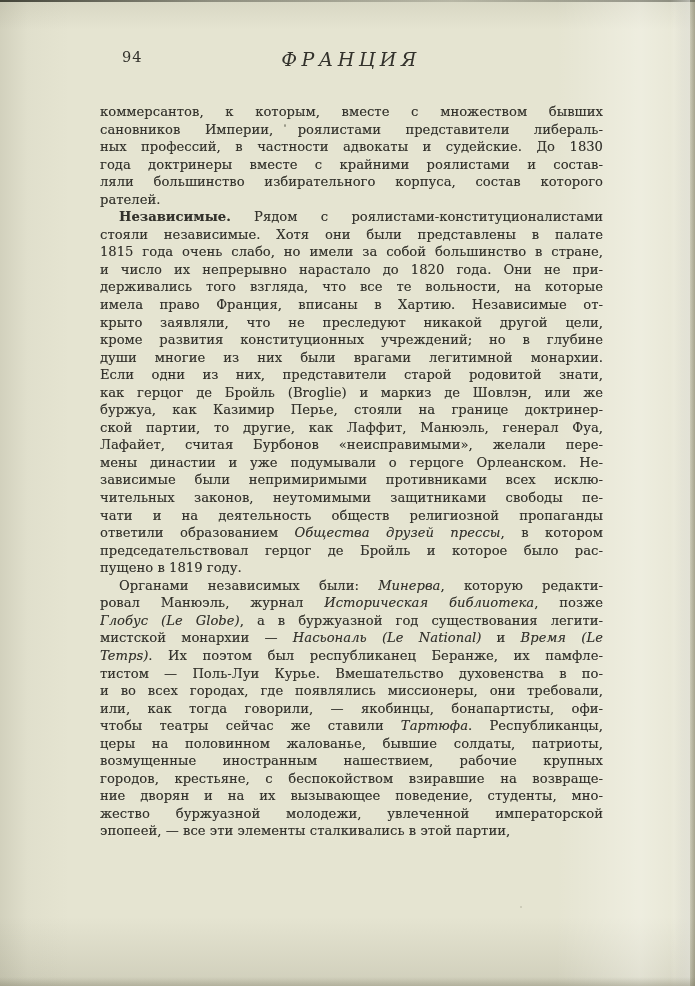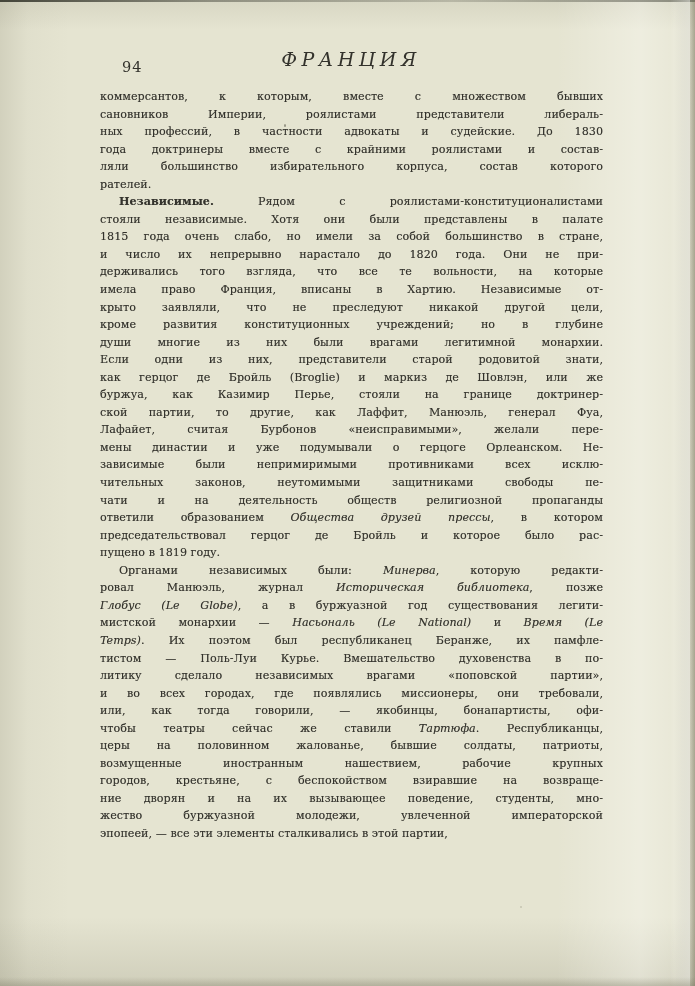--- a/index.html
+++ b/index.html
@@ -19,27 +19,27 @@
     background:linear-gradient(90deg,#44453a 0%,rgba(68,69,58,0.5) 30%,rgba(68,69,58,0.22) 65%,rgba(68,69,58,0.55) 100%);}
   .edge-right{position:absolute;top:0;right:0;width:5px;height:100%;
     background:linear-gradient(90deg,rgba(120,115,90,0) 0%,rgba(120,115,90,0.38) 100%);}
   .curl-highlight{position:absolute;top:0;right:5px;width:20px;height:100%;
     background:linear-gradient(90deg,rgba(255,255,250,0) 0%,rgba(255,255,252,0.45) 100%);}
   .edge-bottom{position:absolute;bottom:0;left:0;width:100%;height:9px;
     background:linear-gradient(180deg,rgba(110,108,85,0) 0%,rgba(110,108,85,0.30) 100%);}
 
   .header{position:absolute;top:48px;left:100px;width:502px;height:20px;
     font-size:15px;}
-  .pagenum{position:absolute;left:22px;top:11px;font-size:14.5px;letter-spacing:1px;}
+  .pagenum{position:absolute;left:22px;top:1px;font-size:14.5px;letter-spacing:1px;}
   .runtitle{display:block;width:100%;text-align:center;font-style:italic;
     letter-spacing:4.5px;font-size:19px;}
 
   .textblock{
-    position:absolute;left:100px;top:88px;width:503px;
-    font-size:11px;line-height:17.55px;
+    position:absolute;left:100px;top:103px;width:503px;
+    font-size:13px;line-height:17.55px;
     text-shadow:0.25px 0.25px 0.35px rgba(51,50,44,0.45);
     letter-spacing:0.1px;
   }
   .line{height:17.55px;text-align:justify;text-align-last:justify;overflow:hidden;}
   .line.end{text-align-last:left;}
   .line.indent{padding-left:19px;}
   .b{font-weight:bold;}
   .i{font-style:italic;}
   .n{font-style:normal;}
 
@@ -90,21 +90,20 @@
       <div class="line"><span class="n">чати и на деятельность обществ религиозной пропаганды</span></div>
       <div class="line"><span class="n">ответили образованием </span><span class="i">Общества друзей прессы</span><span class="n">, в котором</span></div>
       <div class="line"><span class="n">председательствовал герцог де Бройль и которое было рас-</span></div>
       <div class="line end"><span class="n">пущено в 1819 году.</span></div>
       <div class="line indent"><span class="n">Органами независимых были: </span><span class="i">Минерва</span><span class="n">, которую редакти-</span></div>
       <div class="line"><span class="n">ровал Манюэль, журнал </span><span class="i">Историческая библиотека</span><span class="n">, позже</span></div>
       <div class="line"><span class="i">Глобус (Le Globe)</span><span class="n">, а в буржуазной год существования легити-</span></div>
       <div class="line"><span class="n">мистской монархии — </span><span class="i">Насьональ (Le National)</span><span class="n"> и </span><span class="i">Время (Le</span></div>
       <div class="line"><span class="i">Temps)</span><span class="n">. Их поэтом был республиканец Беранже, их памфле-</span></div>
       <div class="line"><span class="n">тистом — Поль-Луи Курье. Вмешательство духовенства в по-</span></div>
-      <div class="line"><span class="n">литику сделало независимых врагами «поповской партии»,</span></div>
       <div class="line"><span class="n">и во всех городах, где появлялись миссионеры, они требовали,</span></div>
       <div class="line"><span class="n">или, как тогда говорили, — якобинцы, бонапартисты, офи-</span></div>
       <div class="line"><span class="n">чтобы театры сейчас же ставили </span><span class="i">Тартюфа</span><span class="n">. Республиканцы,</span></div>
       <div class="line"><span class="n">церы на половинном жалованье, бывшие солдаты, патриоты,</span></div>
       <div class="line"><span class="n">возмущенные иностранным нашествием, рабочие крупных</span></div>
       <div class="line"><span class="n">городов, крестьяне, с беспокойством взиравшие на возвраще-</span></div>
       <div class="line"><span class="n">ние дворян и на их вызывающее поведение, студенты, мно-</span></div>
       <div class="line"><span class="n">жество буржуазной молодежи, увлеченной императорской</span></div>
       <div class="line end"><span class="n">эпопеей, — все эти элементы сталкивались в этой партии,</span></div>
     </div>

